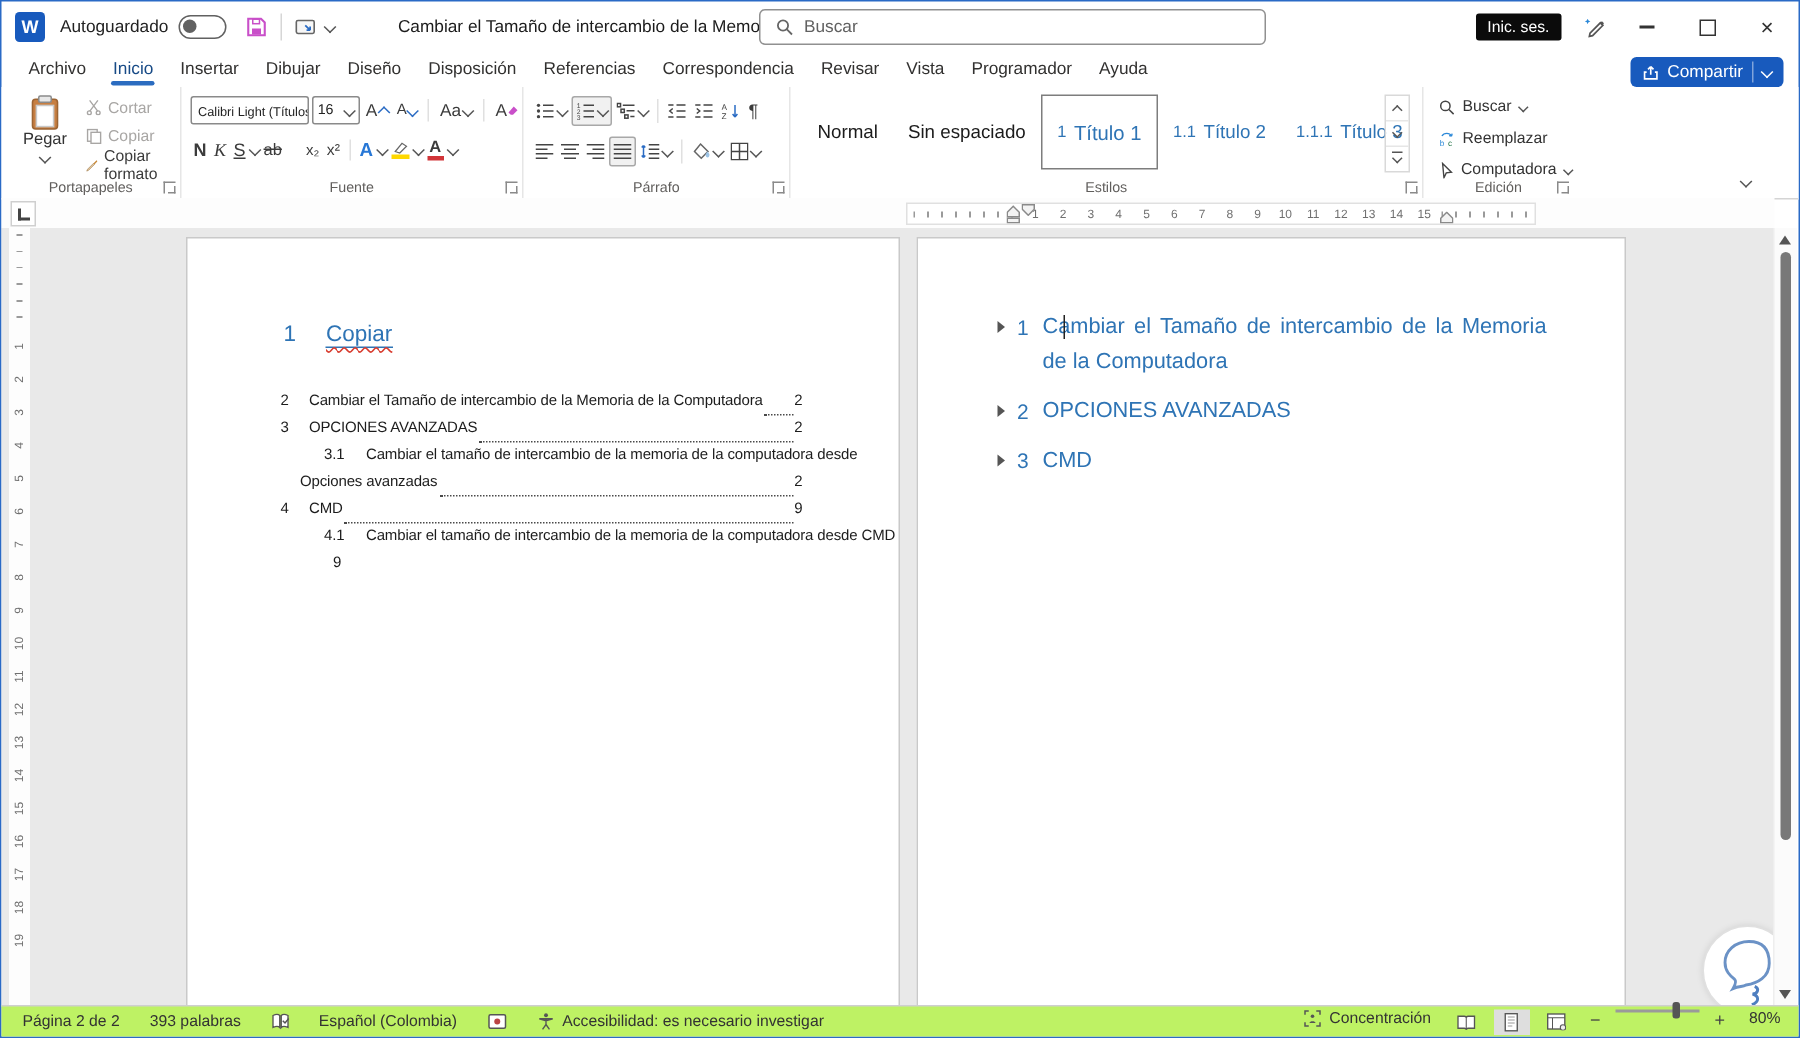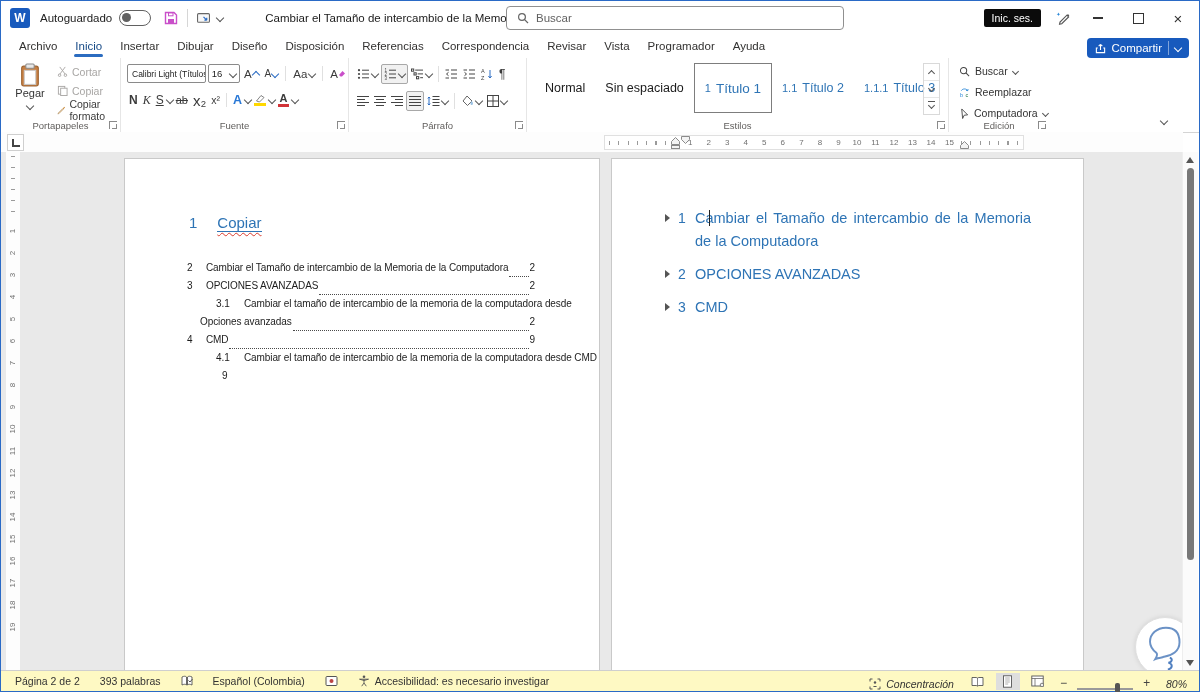--- a/index.html
+++ b/index.html
@@ -128,24 +128,24 @@
   .logo{position:absolute;right:-12px;bottom:-6px;width:58px;height:58px;border-radius:50%;background:#fff;border:1px solid #e0e0e0;box-shadow:0 0 5px rgba(0,0,0,.10);}
 
   
   .vscroll{position:absolute;right:1px;top:151px;bottom:20px;width:15px;background:#fbfbfb;border-left:1px solid #eee;}
   .sb-arrow{position:absolute;left:3px;width:0;height:0;border-left:4.5px solid transparent;border-right:4.5px solid transparent;}
   .sb-up{top:5px;border-bottom:6px solid #555;}
   .sb-down{bottom:5px;border-top:6px solid #555;}
   .sb-thumb{position:absolute;left:4px;top:16px;height:392px;width:7px;background:#787878;border-radius:4px;}
 
   
-  .statusbar{position:absolute;bottom:0;left:0;right:0;height:20px;background:#fef9c3;border-top:1px solid #cfcfcf;display:flex;align-items:center;font-size:10.5px;color:#333;}
+  .statusbar{position:absolute;bottom:0;left:0;right:0;height:20px;background:#bef264;border-top:1px solid #cfcfcf;display:flex;align-items:center;font-size:10.5px;color:#333;}
   .sb-left{display:flex;align-items:center;gap:8px;padding-left:8px;}
   .sb-item{display:flex;align-items:center;gap:5px;padding:0 6px;}
-  .sb-right{margin-left:auto;display:flex;align-items:flex-end;gap:6px;padding-right:6px;font-style:italic;}
+  .sb-right{margin-left:auto;display:flex;align-items:flex-start;gap:6px;padding-right:6px;}
   .viewbtn{width:24px;height:17px;display:flex;align-items:center;justify-content:center;}
   .viewbtn.sel{background:#dedede;}
   .zoomtrack{width:56px;height:2px;background:#9a9a9a;position:relative;}
   .zoomthumb{position:absolute;left:38px;top:-4.5px;width:5px;height:11px;background:#555;border-radius:2px;}
   .zoomsign{font-size:12px;color:#444;padding:0 4px;}
 </style>
 </head>
 <body>
 
 <div class="window">
@@ -298,21 +298,21 @@
           </span>
       </div>
       <div class="row fontrow2">
         <span class="ib bld">N</span>
         <span class="ib itl">K</span>
         <span class="ib und">
             <span>S</span>
           </span>
         <span class="chev"></span>
         <span class="ib strk">ab</span>
-        <span class="ib" style="font-size:15px;">x₂</span>
+        <span class="ib" style="font-size:10px;margin-left:11px;">x₂</span>
         <span class="ib" style="font-size:10.5px;">x²</span>
         <span class="vsep"></span>
         <span class="ib texteffect">
             <span>A</span>
           </span>
         <span class="chev"></span>
         <span class="ib">
           <span class="fontcolor">
               <svg width="12" height="9" viewBox="0 0 12 9">
                 <path d="M2.5 7L7 1.5l3 2L5.5 8z" fill="#fff" stroke="#666" stroke-width=".8"></path>

